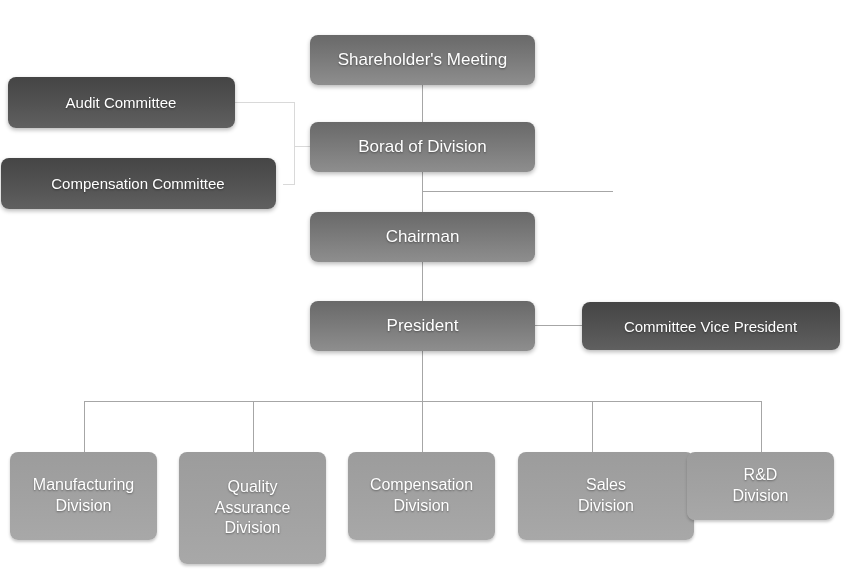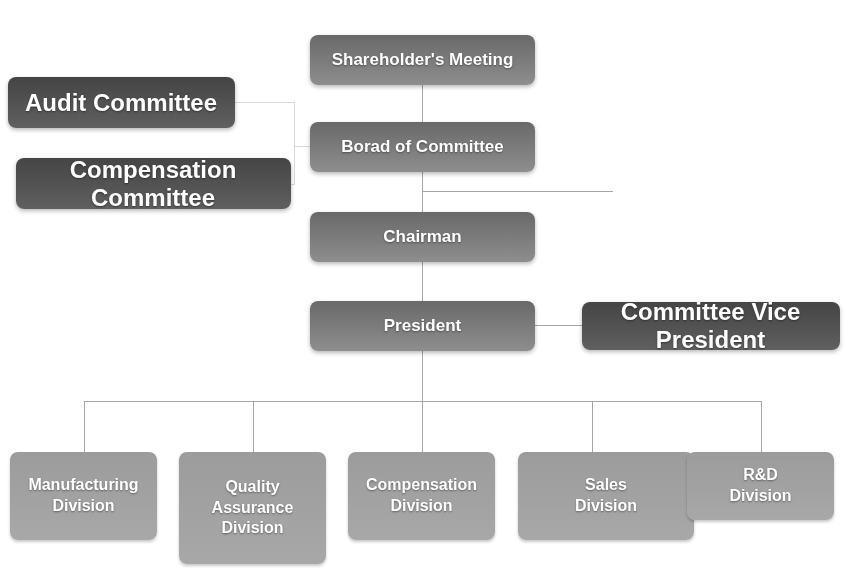--- a/index.html
+++ b/index.html
@@ -14,29 +14,28 @@
     position:absolute;
     display:flex;align-items:center;justify-content:center;
     text-align:center;
     color:#ffffff;
     border-radius:8px;
     white-space:pre-line;
     text-shadow:0 1px 2px rgba(0,0,0,0.40);
     box-shadow:0 2px 4px rgba(0,0,0,0.28);
     box-sizing:border-box;
     padding:4px 8px;
-    font-weight:bold;
   }
   .tier-medium{
     background:linear-gradient(180deg,#696969 0%,#7d7d7d 55%,#8e8e8e 100%);
     font-size:17px;
   }
   .tier-dark{
     background:linear-gradient(180deg,#454545 0%,#535353 55%,#606060 100%);
-    font-size:24px;
+    font-size:15px;
     padding-left:7px;
   }
   .tier-light{
     background:linear-gradient(180deg,#9c9c9c 0%,#a2a2a2 55%,#a8a8a8 100%);
     font-size:16px;
     line-height:1.3;
     box-shadow:0 2px 3px rgba(0,0,0,0.22);
   }
   .cline{position:absolute;background:#a6a6a6;}
   .cline.light{background:#d9d9d9;}
@@ -61,23 +60,23 @@
 
   <div class="cline light" style="left:235px;top:102px;width:59px;height:1px"></div>
   <div class="cline light" style="left:294px;top:102px;width:1px;height:83px"></div>
   <div class="cline light" style="left:283px;top:184px;width:11px;height:1px"></div>
   <div class="cline light" style="left:294px;top:146px;width:16px;height:1px"></div>
 
   <div class="node tier-medium" style="left:310px;top:35px;width:225px;height:50px">Shareholder's Meeting</div>
 
   <div class="node tier-dark" style="left:8px;top:77px;width:227px;height:51px">Audit Committee</div>
 
-  <div class="node tier-medium" style="left:310px;top:122px;width:225px;height:50px">Borad of Committee</div>
+  <div class="node tier-medium" style="left:310px;top:122px;width:225px;height:50px">Borad of Division</div>
 
-  <div class="node tier-dark" style="left:16px;top:158px;width:275px;height:51px">Compensation Committee</div>
+  <div class="node tier-dark" style="left:1px;top:158px;width:275px;height:51px">Compensation Committee</div>
 
 
   <div class="node tier-medium" style="left:310px;top:301px;width:225px;height:50px">President</div>
 
   <div class="node tier-medium" style="left:310px;top:212px;width:225px;height:50px">Chairman</div>
 
   <div class="node tier-dark" style="left:582px;top:302px;width:258px;height:48px">Committee Vice President</div>
 
   <div class="node tier-light" style="left:10px;top:452px;width:147px;height:88px">Manufacturing
 Division</div>

